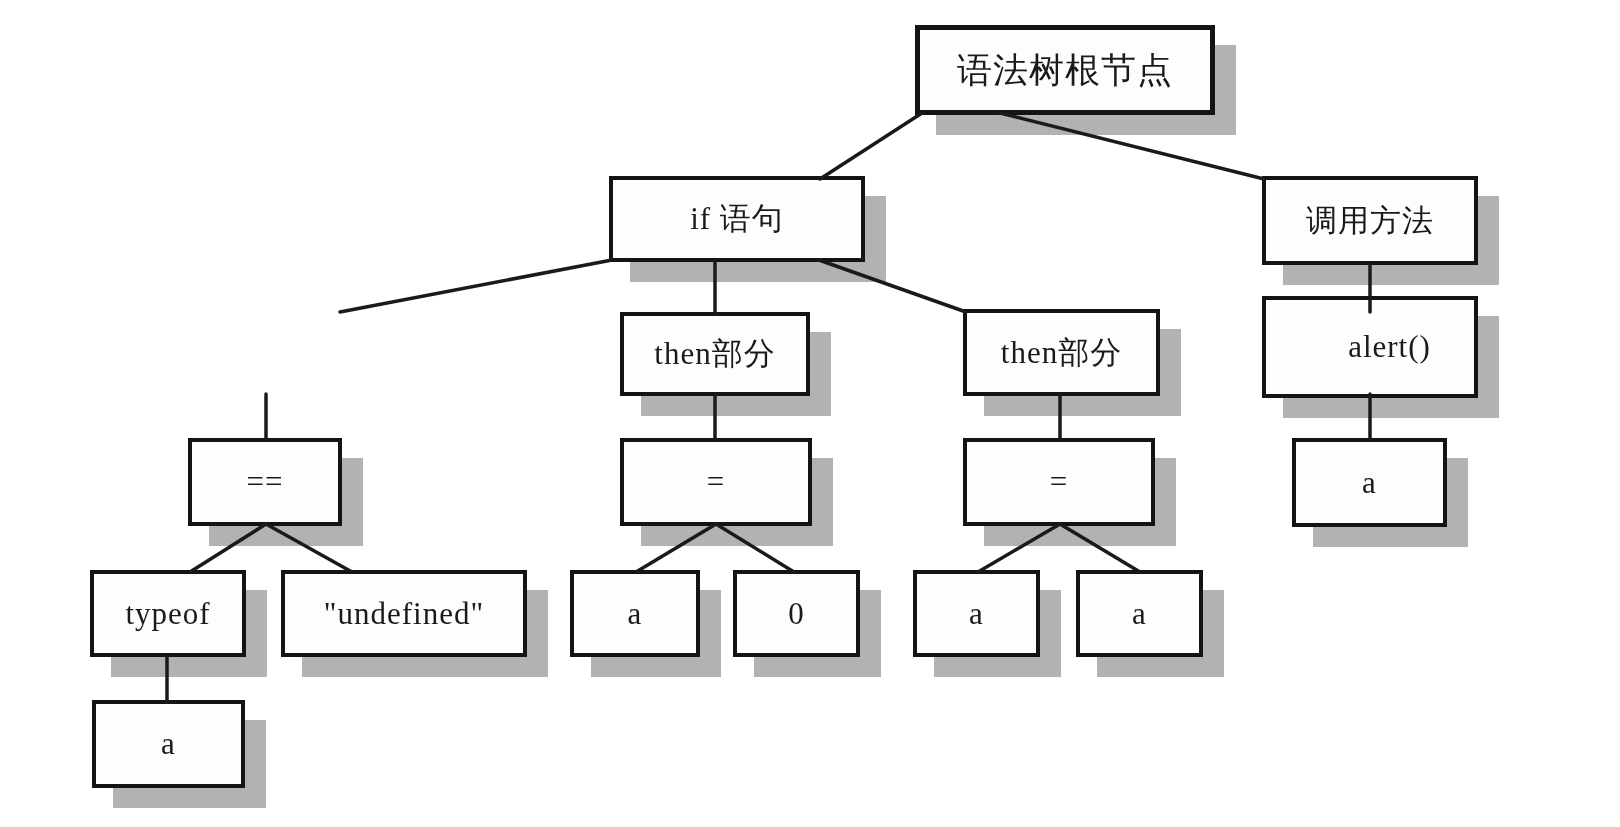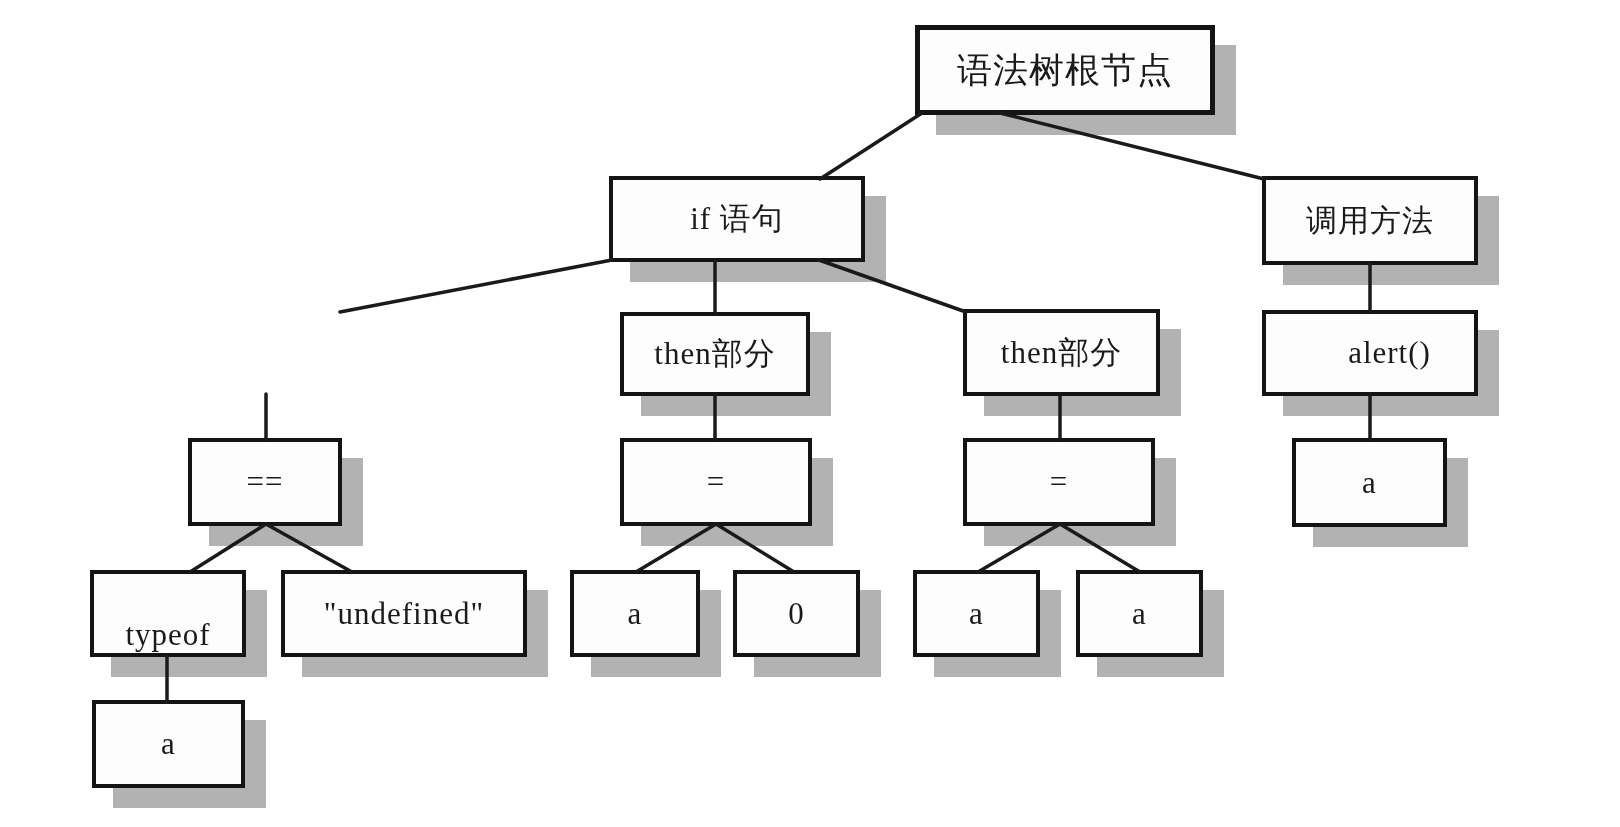--- a/index.html
+++ b/index.html
@@ -60,36 +60,36 @@
     </div>
   <div class="node" style="left:1262px;top:176px; width:216px; height:89px;">
       <span>调用方法</span>
     </div>
   <div class="node" style="left:620px; top:312px; width:190px; height:84px;">
       <span>then部分</span>
     </div>
   <div class="node" style="left:963px; top:309px; width:197px; height:87px;">
       <span>then部分</span>
     </div>
-  <div class="node" style="left:1262px;top:310px; width:216px; height:86px;padding-left:39px;">
+  <div class="node" style="left:1262px;top:296px; width:216px; height:102px;padding-left:39px;">
       <span>alert()</span>
     </div>
   <div class="node" style="left:188px; top:438px; width:154px; height:88px;">
       <span>==</span>
     </div>
   <div class="node" style="left:620px; top:438px; width:192px; height:88px;">
       <span>=</span>
     </div>
   <div class="node" style="left:963px; top:438px; width:192px; height:88px;">
       <span>=</span>
     </div>
   <div class="node" style="left:1292px;top:438px; width:155px; height:89px;">
       <span>a</span>
     </div>
-  <div class="node" style="left:90px;  top:570px; width:156px; height:87px;align-items:flex-end;">
+  <div class="node" style="left:90px;  top:570px; width:156px; height:87px;">
       <span>typeof</span>
     </div>
   <div class="node" style="left:281px; top:570px; width:246px; height:87px;">
       <span>"undefined"</span>
     </div>
   <div class="node" style="left:570px; top:570px; width:130px; height:87px;">
       <span>a</span>
     </div>
   <div class="node" style="left:733px; top:570px; width:127px; height:87px;">
       <span>0</span>

